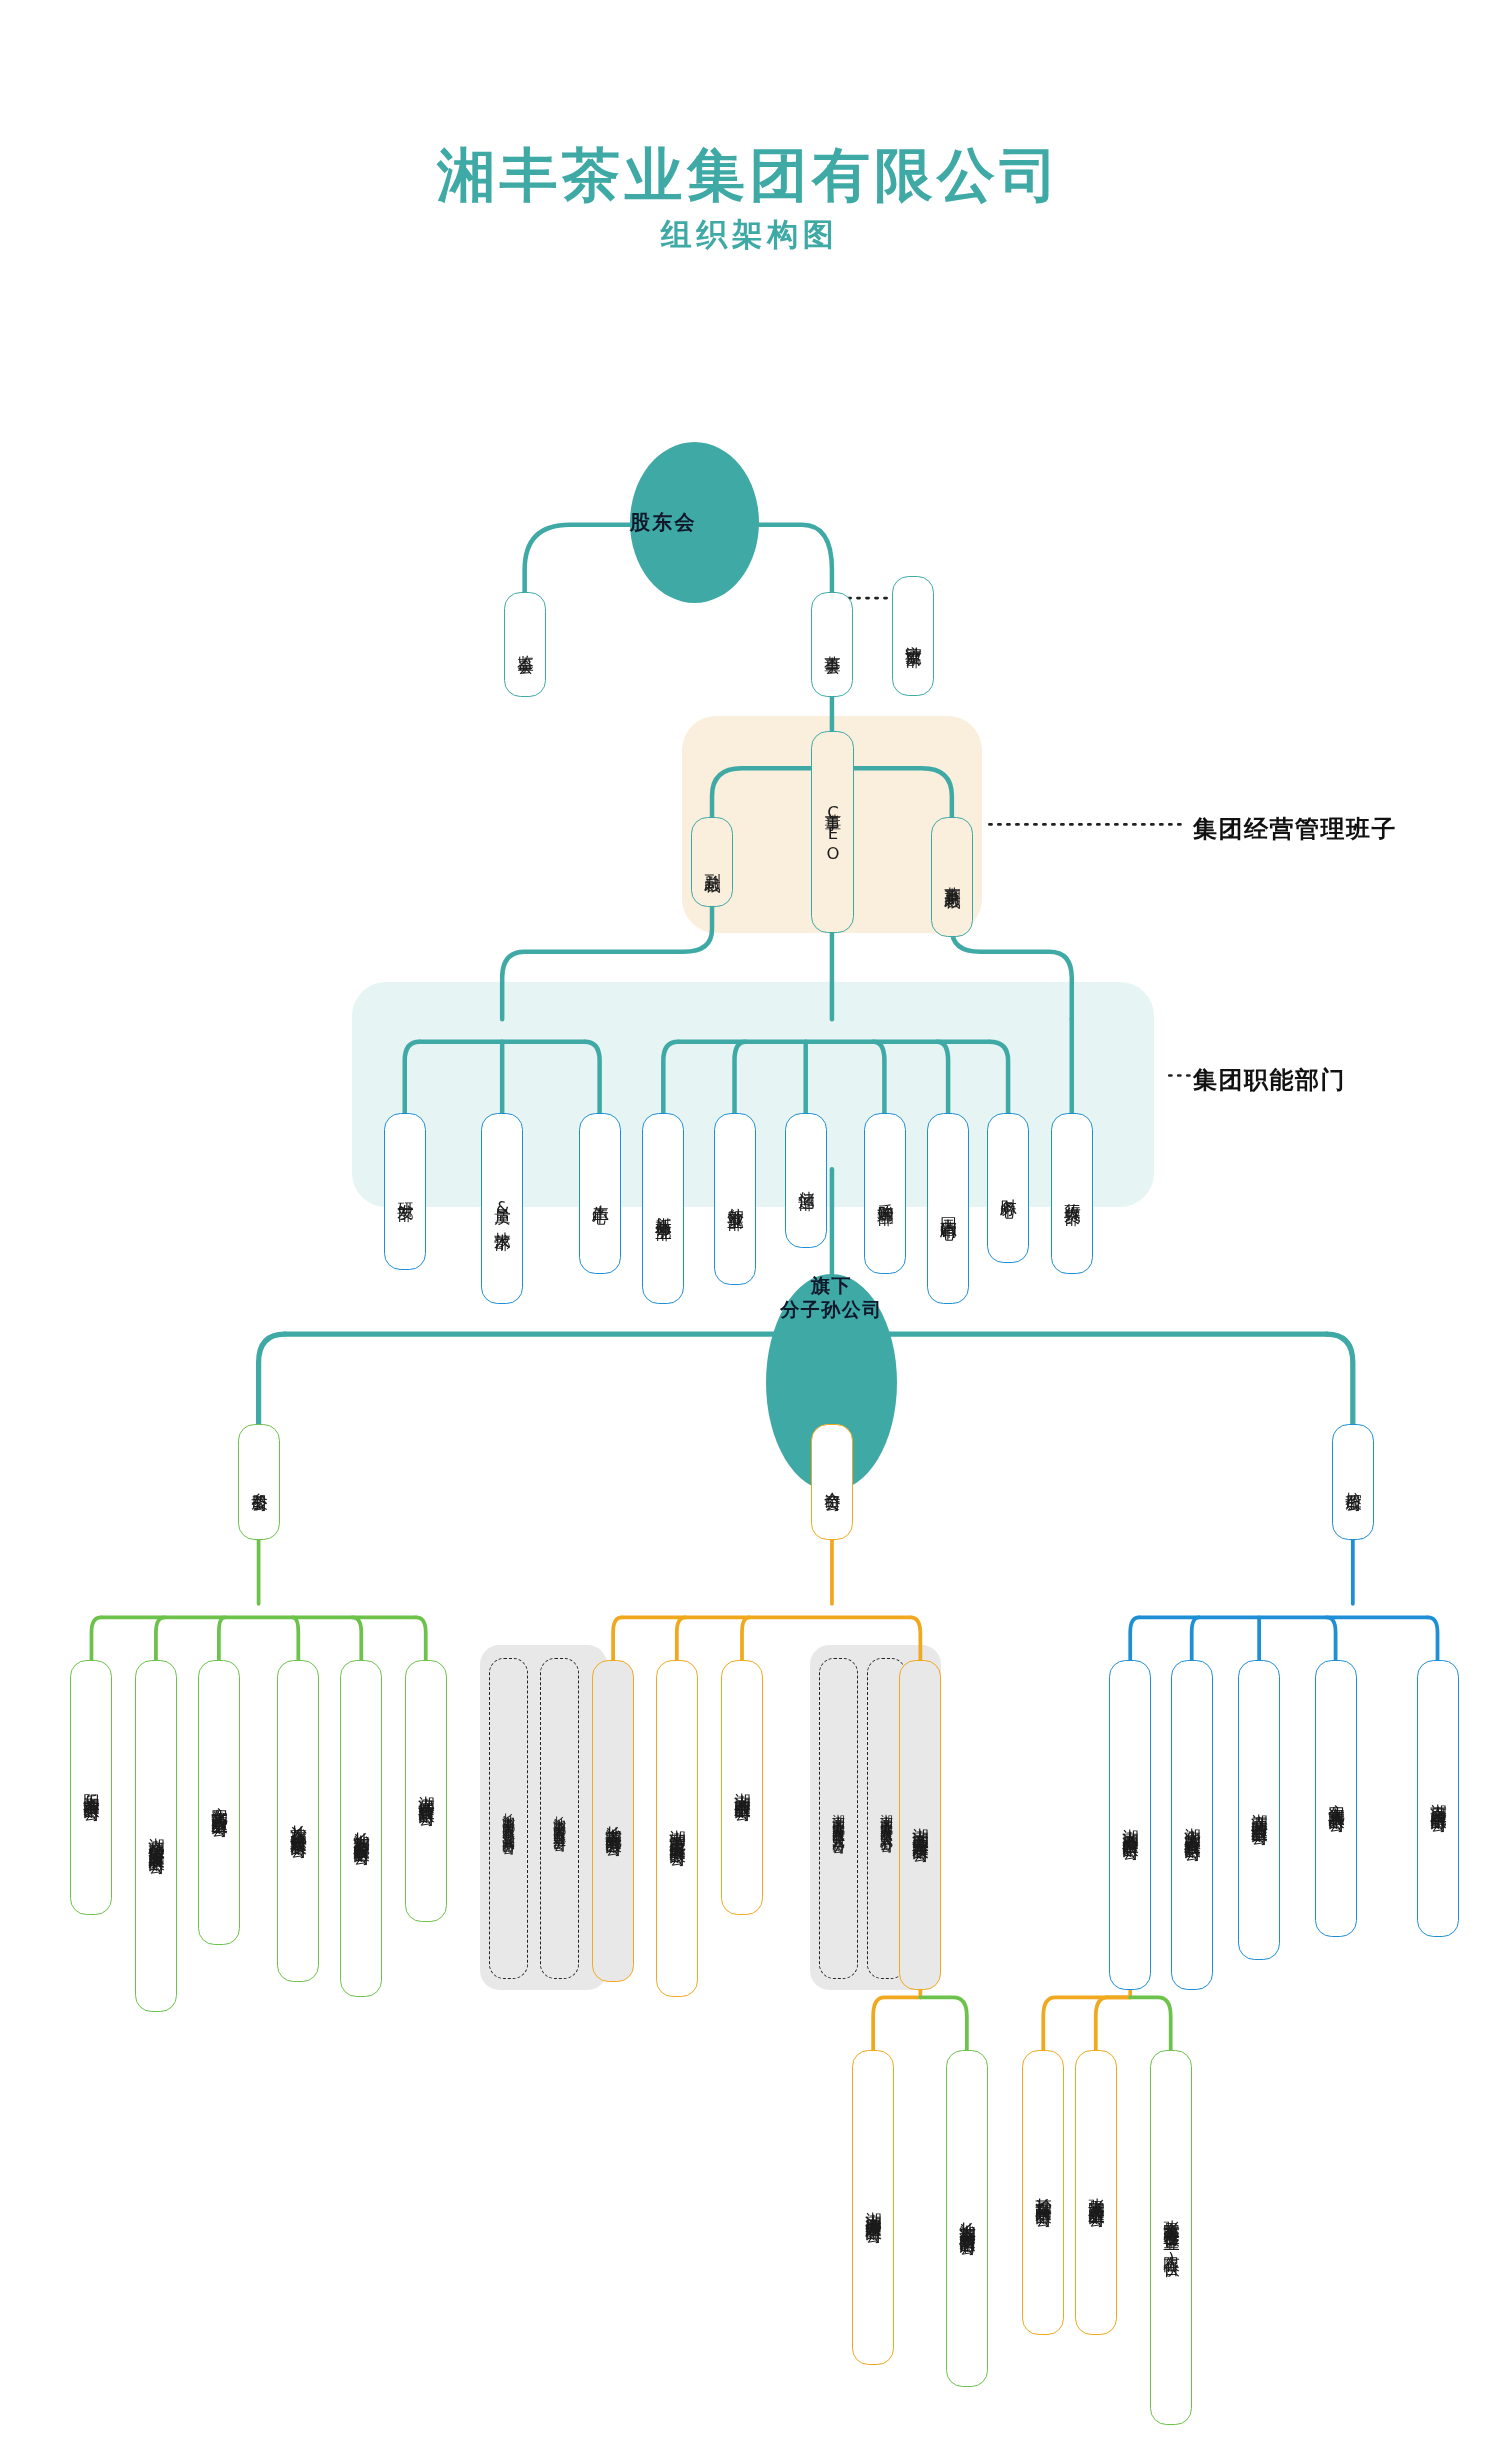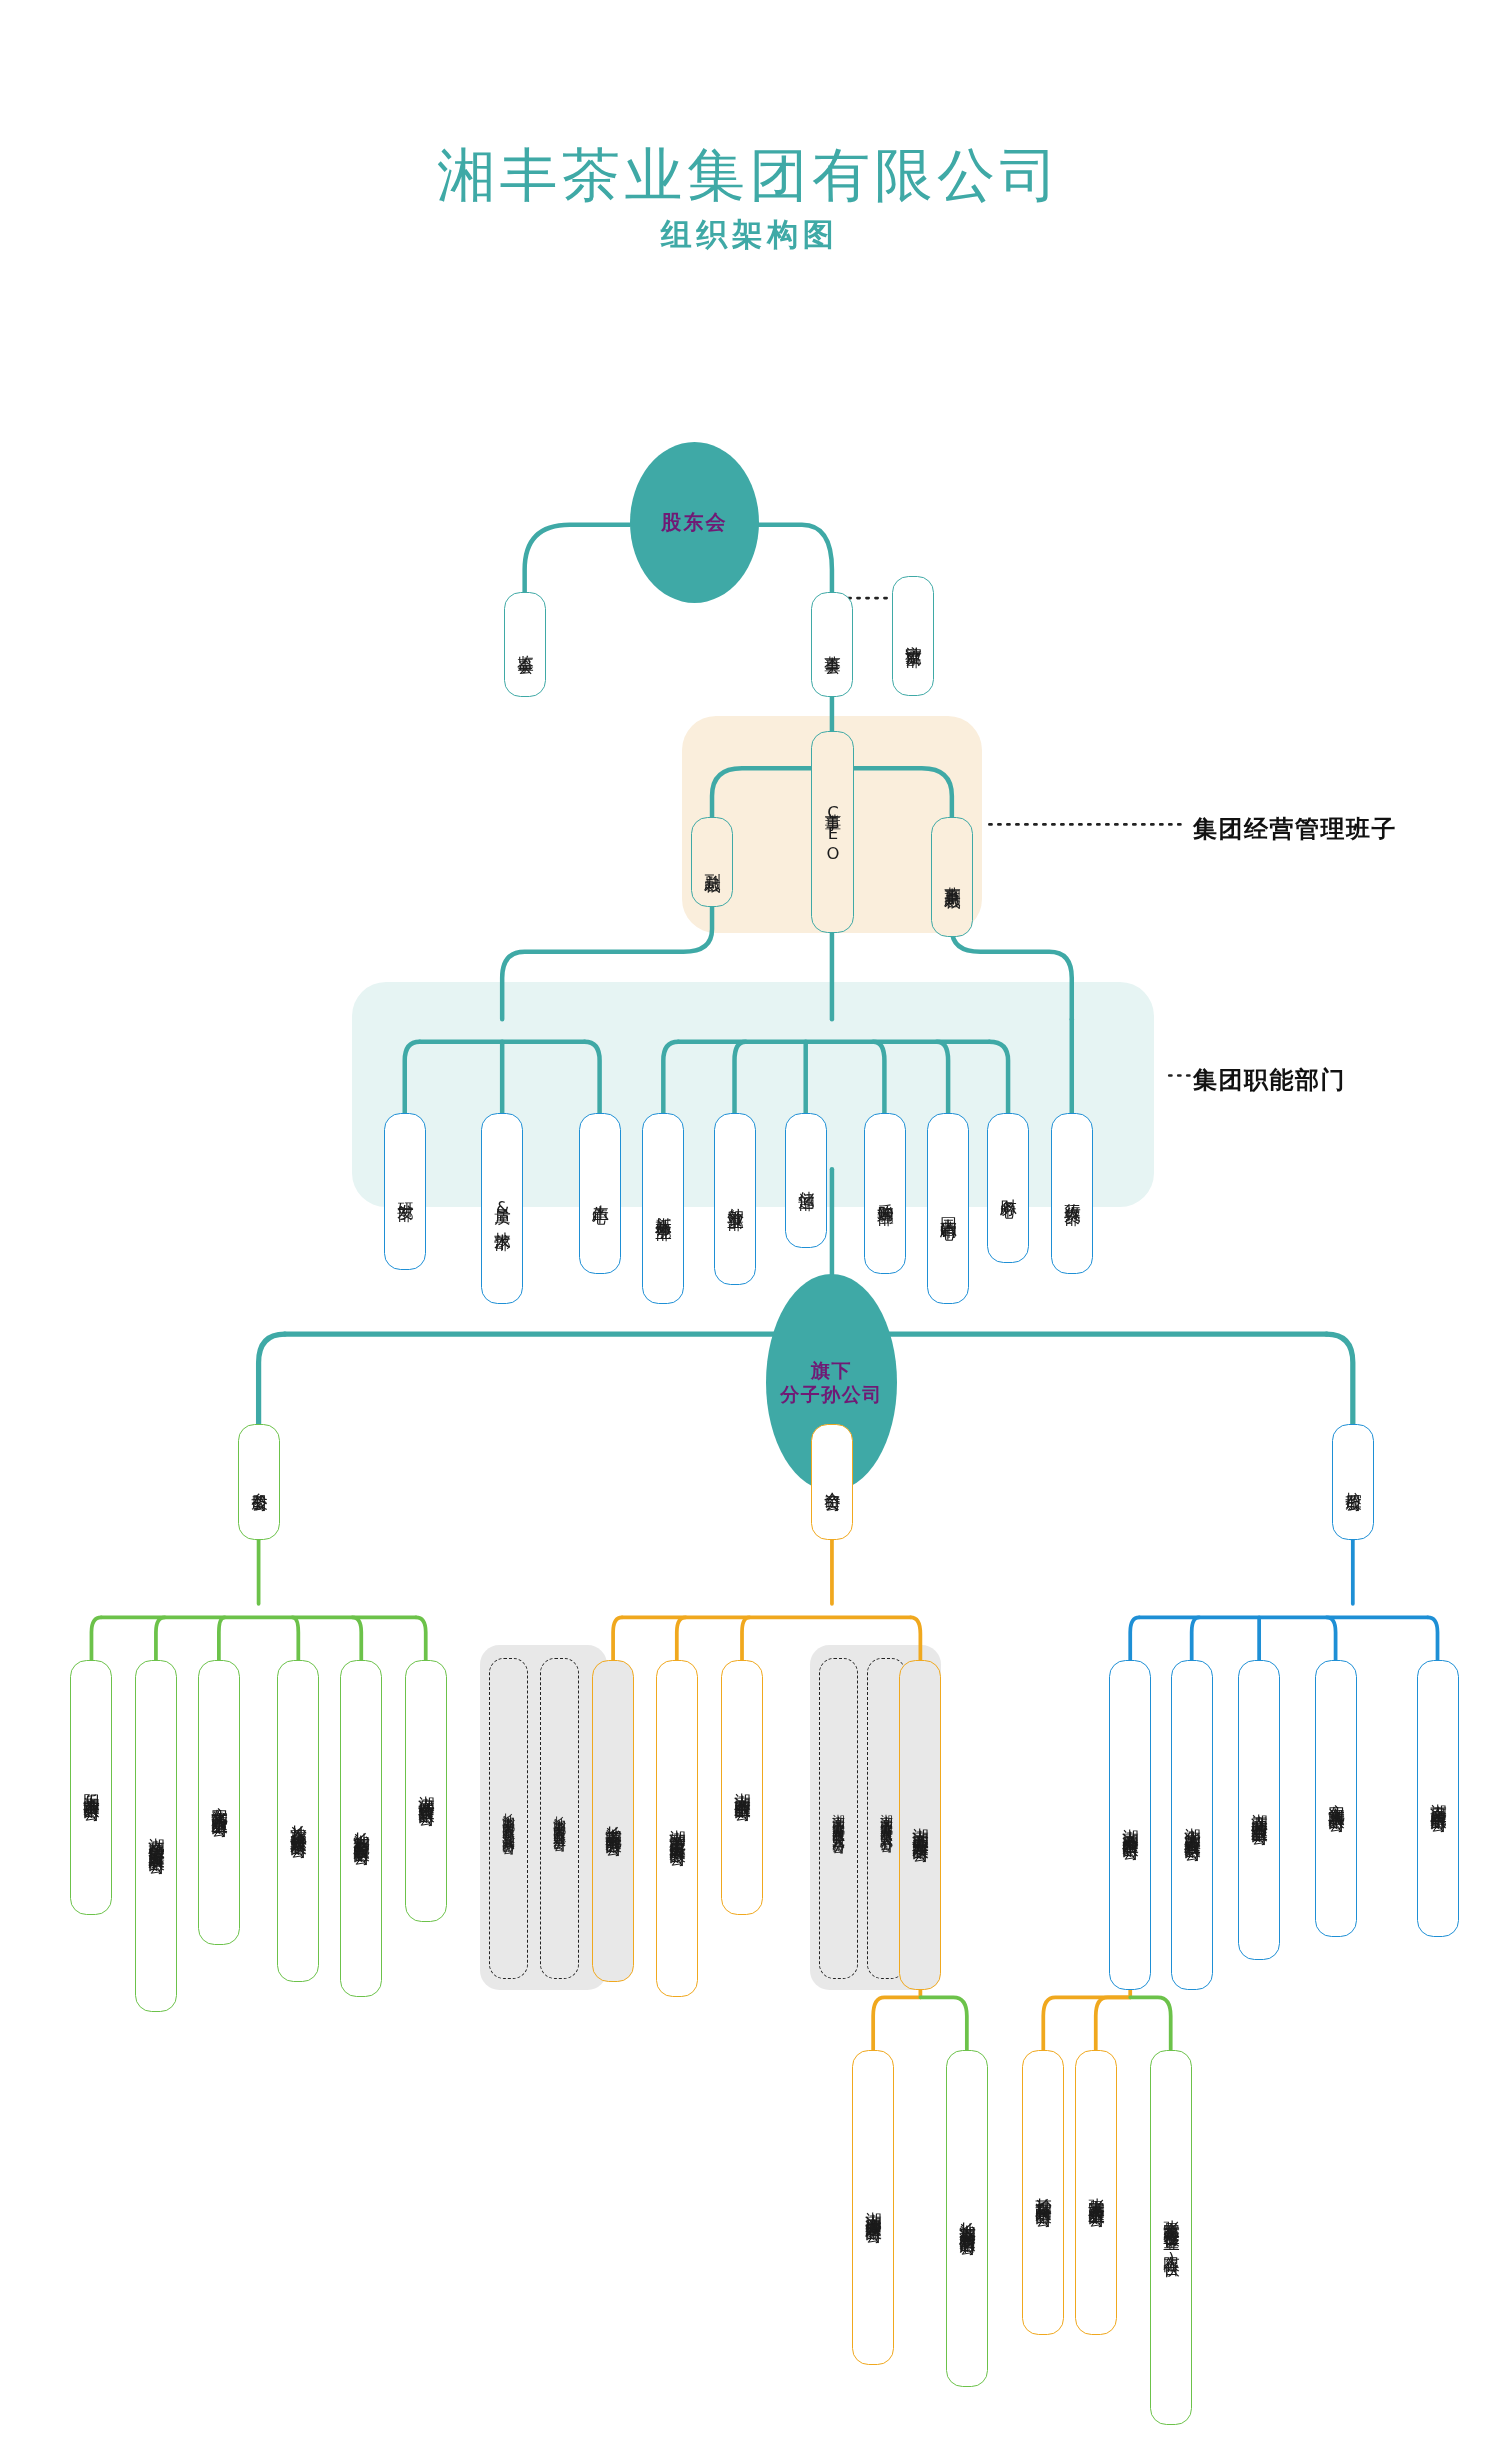--- a/index.html
+++ b/index.html
@@ -6,21 +6,21 @@
   html,body{margin:0;padding:0;background:#ffffff;}
   body{
     font-family:"DejaVu Sans","Liberation Sans",sans-serif;
     width:1499px;height:2462px;position:relative;overflow:hidden;
   }
   #stage{position:relative;width:1499px;height:2462px;}
   svg.links{position:absolute;left:0;top:0;width:1499px;height:2462px;pointer-events:none;}
 
   
   .title-wrap{position:absolute;left:0;top:142px;width:1499px;text-align:center;}
-  .title1{font-size:58px;font-weight:normal;color:#3FA9A6;letter-spacing:4.5px;line-height:1.15;}
+  .title1{font-size:58px;font-weight:bold;color:#3FA9A6;letter-spacing:4.5px;line-height:1.15;}
   .title2{font-size:31px;font-weight:bold;color:#3FA9A6;letter-spacing:4.5px;line-height:1.2;margin-top:7.5px;}
 
   
   .node{
     position:absolute;box-sizing:border-box;
     display:flex;align-items:center;justify-content:center;
     writing-mode:vertical-rl;text-orientation:upright;
     border-radius:16.5px;background:#ffffff;
     font-size:16.5px;color:#1b1b1b;letter-spacing:1.5px;line-height:1.1;
     text-align:center;
@@ -29,22 +29,22 @@
 
   .n-teal{border:1.9px solid #3FA9A6;}
   .n-blue{border:1.5px solid #1E8FD5;}
   .n-green{border:1.5px solid #6CC24A;}
   .n-orange{border:1.5px solid #F0A81E;}
   .n-dash{border:1.9px dashed #222222;background:transparent;border-radius:15px;}
 
   
   .ellipse{
     position:absolute;background:#3FA9A6;border-radius:50%;
-    display:flex;align-items:center;justify-content:center;
-    color:#701a75;font-weight:bold;text-align:center;line-height:1.25;
+    display:flex;align-items:center;justify-content:flex-start;
+    color:#0f172a;font-weight:bold;text-align:center;line-height:1.25;
   }
 
   
   .panel{position:absolute;border-radius:34px;}
   .panel-cream{background:#FAEEDC;}
   .panel-cyan{background:#E6F4F3;}
   .panel-gray{background:#E8E8E8;border-radius:19.5px;}
 
   
   .side-label{

